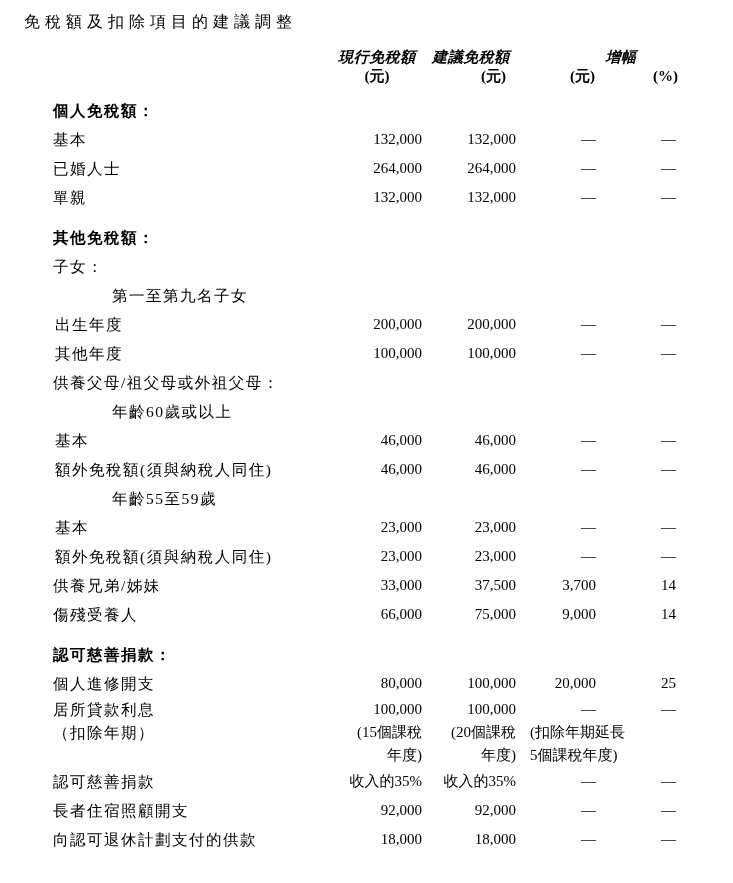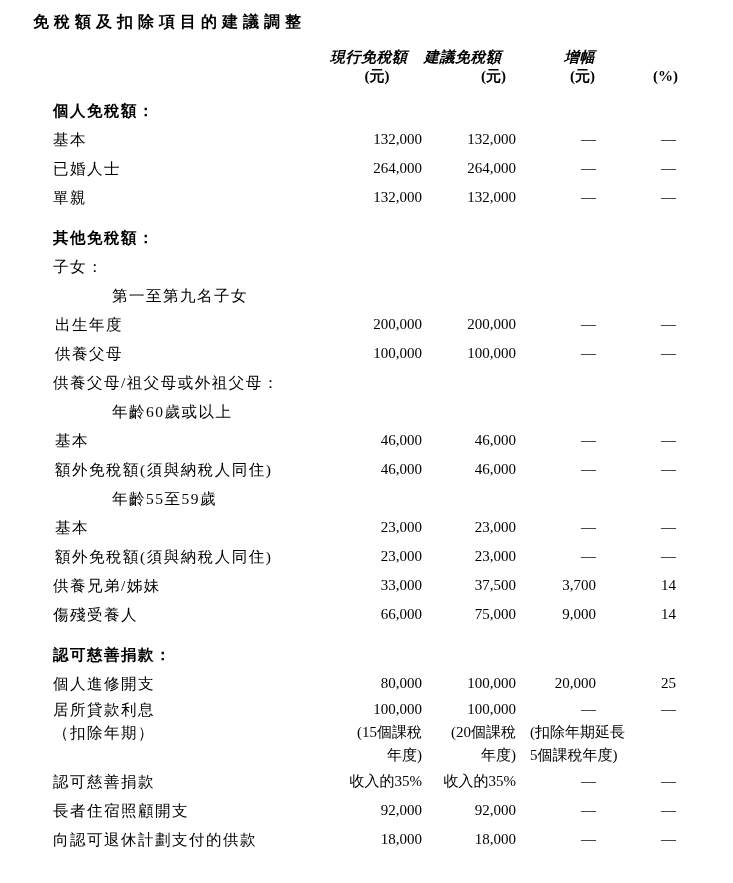--- a/index.html
+++ b/index.html
@@ -3,30 +3,30 @@
 <meta charset="utf-8">
 <style>
   html,body { margin:0; padding:0; background:#ffffff; }
   body { width:733px; height:883px; overflow:hidden; }
   .doc {
     position:relative; width:733px; height:883px;
     font-family:"Liberation Serif","DejaVu Serif",serif;
     color:#000;
   }
   .title {
-    margin:12px 0 0 33px;
-    font-size:16px; font-weight:bold; letter-spacing:5px;
+    margin:12px 0 0 24px;
+    font-size:16px; font-weight:normal; letter-spacing:5px;
     line-height:20px;
   }
   .thead { margin-top:16px; }
   .hrow1 { display:grid; grid-template-columns:330px 94px 94px 160px; }
   .hrow2 { display:grid; grid-template-columns:330px 94px 94px 80px 80px; }
   .h {
     font-weight:bold; font-style:italic; font-size:15px;
-    letter-spacing:0.5px; line-height:19px; 
+    letter-spacing:0.5px; line-height:19px; text-align:center;
   }
   .h.c34 { padding-left:46px; }
   .u { font-weight:bold; font-size:15px; line-height:19px; }
   .u1 { text-align:center; }
   .u2 { text-align:right; padding-right:12px; }
   .u3 { text-align:right; padding-right:3px; }
   .u4 { text-align:right; }
   .tbody { margin-top:10px; }
   .row { display:grid; grid-template-columns:330px 94px 94px 80px 80px; height:29px; }
   .row.section:not(:first-child) { margin-top:11px; }
@@ -100,21 +100,21 @@
         <div class="cell label ind1">第一至第九名子女</div>
       </div>
       <div class="row">
         <div class="cell label ind2">出生年度</div>
         <div class="cell v c1">200,000</div>
         <div class="cell v c2">200,000</div>
         <div class="cell v c3">—</div>
         <div class="cell v c4">—</div>
       </div>
       <div class="row">
-        <div class="cell label ind2">供養父母</div>
+        <div class="cell label ind2">其他年度</div>
         <div class="cell v c1">100,000</div>
         <div class="cell v c2">100,000</div>
         <div class="cell v c3">—</div>
         <div class="cell v c4">—</div>
       </div>
       <div class="row">
         <div class="cell label ind0">供養父母/祖父母或外祖父母：</div>
       </div>
       <div class="row">
         <div class="cell label ind1">年齡60歲或以上</div>

